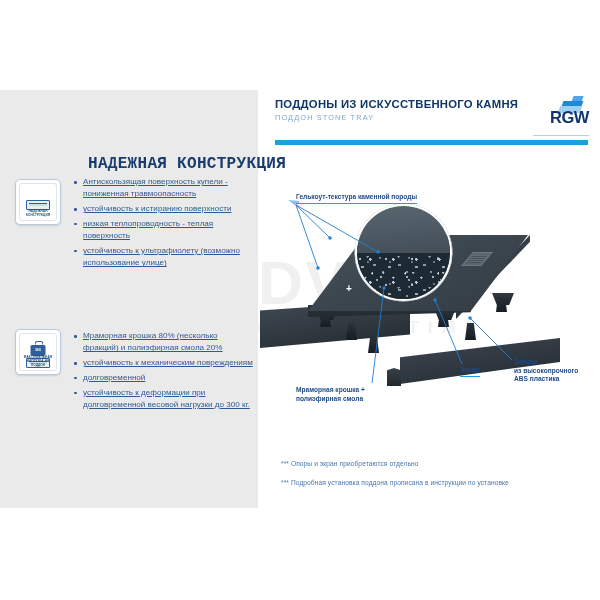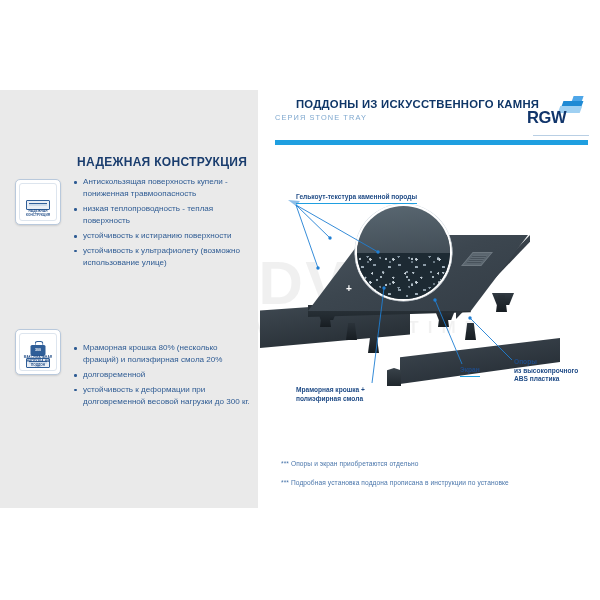--- a/index.html
+++ b/index.html
@@ -23,29 +23,29 @@
     font-size:17px;font-weight:bold;letter-spacing:9px;
     color:#000;opacity:.05;margin-top:4px;
   }
 
   
   .left-panel{
     position:absolute;left:0;top:90px;width:258px;height:418px;
     background:#eaeaea;z-index:2;
   }
   .section-title{
-    position:absolute;left:77px;top:155px;z-index:4;
-    font-size:12px;font-weight:bold;color:#1a3d6e;letter-spacing:.3px;
+    position:absolute;left:88px;top:155px;z-index:4;
+    font-size:16px;font-weight:bold;color:#1a3d6e;letter-spacing:.3px;font-family:Liberation Mono, monospace;
   }
   .bullets{
     position:absolute;z-index:4;width:180px;
-    font-size:8.1px;color:#2e5b93;line-height:1.52;
+    font-size:8.1px;color:#2e5b93;line-height:1.52;text-decoration:underline;
   }
   .bullets.b1{left:73px;top:176px;}
-  .bullets.b2{left:73px;top:342px;}
+  .bullets.b2{left:73px;top:330px;}
   .bullets ul{margin:0;padding:0;list-style:none;}
   .bullets li{position:relative;padding-left:10px;margin-bottom:2.5px;}
   .bullets li::before{
     content:"";position:absolute;left:1px;top:5px;
     width:2.5px;height:2.5px;border-radius:50%;background:#2e5b93;
   }
 
   
   .feat-icon{
     position:absolute;z-index:5;width:44px;height:44px;
@@ -87,39 +87,38 @@
   .weight-txt{
     position:absolute;left:0;top:6.5px;width:15px;text-align:center;
     font-size:3.6px;font-weight:bold;color:#fff;
   }
 
   
   .header{position:absolute;left:275px;top:98px;z-index:4;}
   .hdr-title{
     font-size:11.3px;font-weight:bold;color:#0f3667;letter-spacing:.25px;
     white-space:nowrap;
-    margin-left:21px;
   }
   .hdr-sub{
     margin-top:3px;font-size:7.4px;color:#7fa8cf;letter-spacing:1.1px;
     white-space:nowrap;
   }
   .hdr-rule{
     position:absolute;left:275px;top:140px;width:313px;height:5px;
     background:#1f9fe0;z-index:4;
   }
   
   .logo{position:absolute;left:527px;top:96px;width:62px;height:40px;z-index:5;}
   .logo-mark{position:absolute;right:0;top:0;width:30px;height:17px;}
   .lm{position:absolute;transform:skewX(-20deg);}
   .lm1{left:13px;top:0;width:10px;height:9px;background:#4ea6e8;}
   .lm2{left:3px;top:5px;width:20px;height:8px;background:#1f8ad4;}
   .lm3{left:0px;top:10px;width:22px;height:7px;background:#9fd0f2;}
   .logo-text{
-    position:absolute;left:0;top:12px;width:62px;text-align:left;
+    position:absolute;left:0;top:12px;width:62px;text-align:right;
     font-size:16.5px;font-weight:bold;color:#11356b;letter-spacing:-.4px;
   }
   .logo-rule{
     position:absolute;right:0;bottom:0;width:56px;height:1px;background:#b9cfe4;
   }
 
   
   .illus{position:absolute;left:260px;top:160px;width:340px;height:270px;z-index:3;}
   .shape{position:absolute;}
 
@@ -277,37 +276,38 @@
         <div>НАГРУЗКА НА ПОДДОН</div>
       </div>
     </div>
   </div>
 
   <div class="section-title">НАДЕЖНАЯ КОНСТРУКЦИЯ</div>
 
   <div class="bullets b1">
     <ul>
       <li>Антискользящая поверхность купели - пониженная травмоопасность</li>
+      <li>устойчивость к истиранию поверхности</li>
       <li>низкая теплопроводность - теплая поверхность</li>
-      <li>устойчивость к истиранию поверхности</li>
       <li>устойчивость к ультрафиолету (возможно использование улице)</li>
     </ul>
   </div>
 
   <div class="bullets b2">
     <ul>
       <li>Мраморная крошка 80% (несколько фракций) и полиэфирная смола 20%</li>
+      <li>устойчивость к механическим повреждениям</li>
       <li>долговременной</li>
       <li>устойчивость к деформации при долговременной весовой нагрузки до 300 кг.</li>
     </ul>
   </div>
 
   <div class="header">
     <div class="hdr-title">ПОДДОНЫ ИЗ ИСКУССТВЕННОГО КАМНЯ</div>
-    <div class="hdr-sub">СЕРИЯ STONE TRAY</div>
+    <div class="hdr-sub">ПОДДОН STONE TRAY</div>
   </div>
   <div class="hdr-rule"></div>
 
   <div class="logo">
     <div class="logo-mark">
       <div class="lm lm1"></div>
       <div class="lm lm2"></div>
       <div class="lm lm3"></div>
     </div>
     <div class="logo-text">RGW</div>

